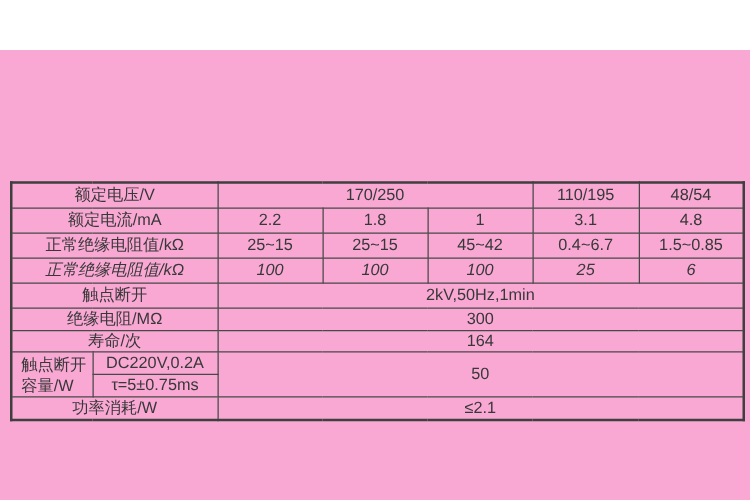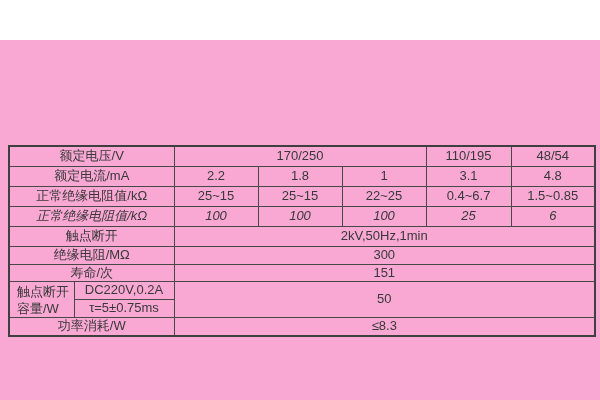--- a/index.html
+++ b/index.html
@@ -62,21 +62,21 @@
           <td>2.2</td>
           <td>1.8</td>
           <td>1</td>
           <td>3.1</td>
           <td>4.8</td>
         </tr>
         <tr style="height: 20px;">
           <td colspan="2">正常绝缘电阻值/kΩ</td>
           <td>25~15</td>
           <td>25~15</td>
-          <td>22~25</td>
+          <td>45~42</td>
           <td>0.4~6.7</td>
           <td>1.5~0.85</td>
         </tr>
         <tr style="height: 20px; font-style: italic;">
           <td colspan="2">正常绝缘电阻值/kΩ</td>
           <td>100</td>
           <td>100</td>
           <td>100</td>
           <td>25</td>
           <td>6</td>
@@ -84,30 +84,30 @@
         <tr style="height: 20px;">
           <td colspan="2">触点断开</td>
           <td colspan="5">2kV,50Hz,1min</td>
         </tr>
         <tr style="height: 18px;">
           <td colspan="2">绝缘电阻/MΩ</td>
           <td colspan="5">300</td>
         </tr>
         <tr style="height: 16px;">
           <td colspan="2">寿命/次</td>
-          <td colspan="5">151</td>
+          <td colspan="5">164</td>
         </tr>
         <tr style="height: 18px;">
           <td rowspan="2" class="left">触点断开
 容量/W</td>
           <td>DC220V,0.2A</td>
           <td colspan="5" rowspan="2">50</td>
         </tr>
         <tr style="height: 18px;">
           <td>τ=5±0.75ms</td>
         </tr>
         <tr style="height: 18px;">
           <td colspan="2">功率消耗/W</td>
-          <td colspan="5">≤8.3</td>
+          <td colspan="5">≤2.1</td>
         </tr>
       </tbody>
   </table>
 </div>
 
 </body></html>

